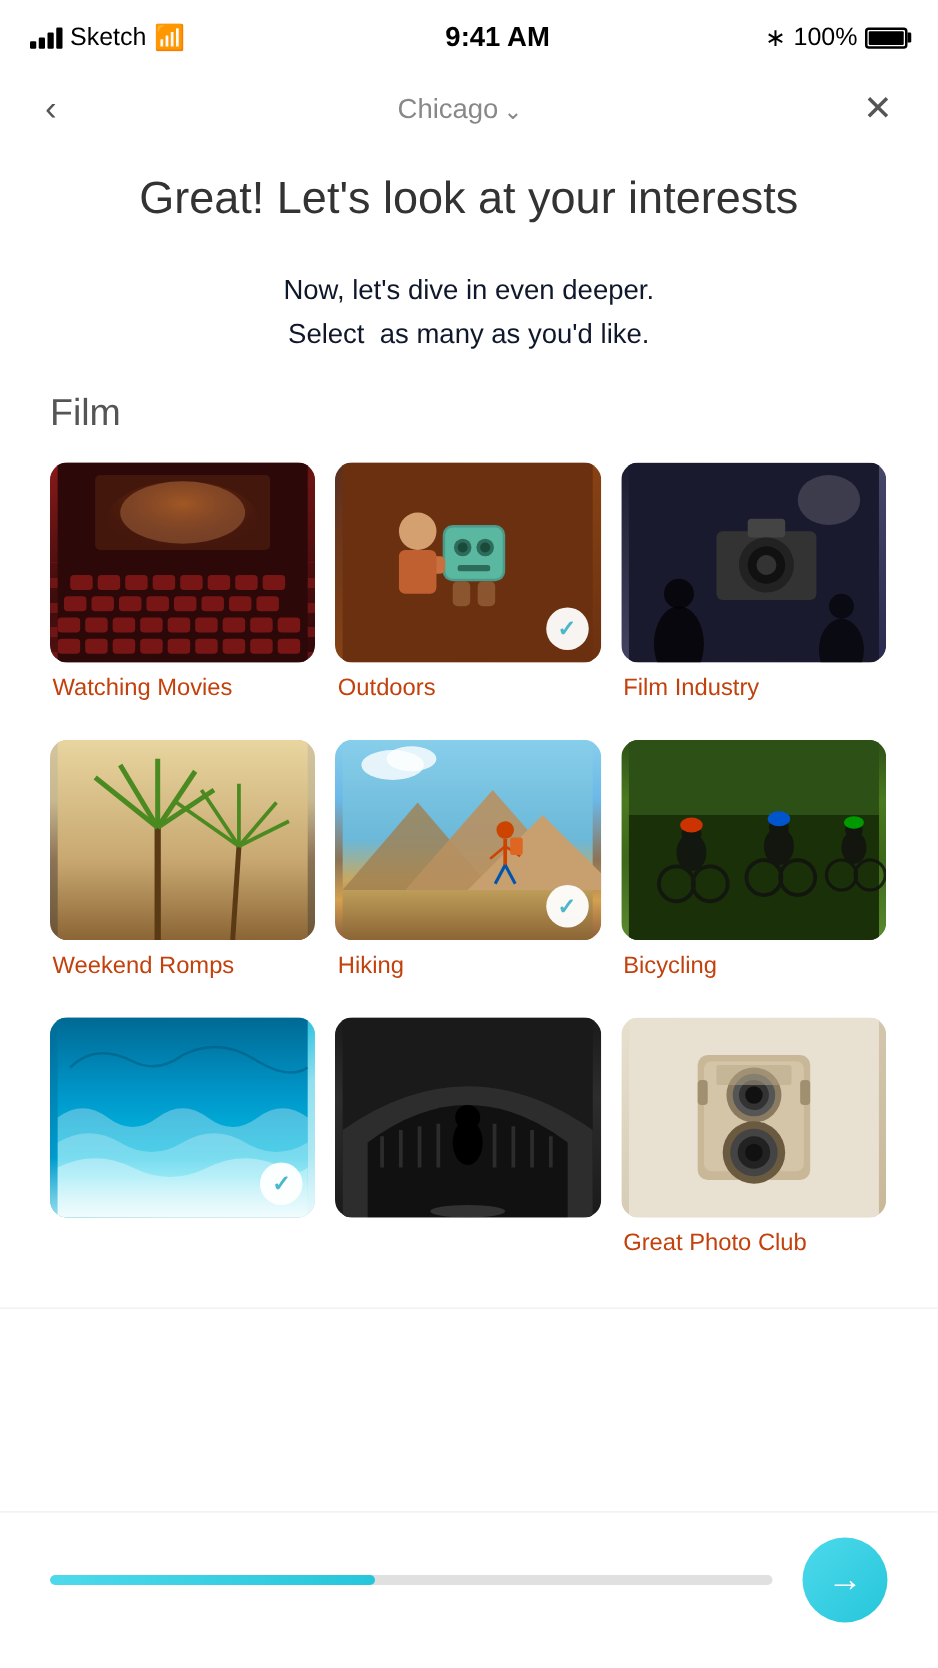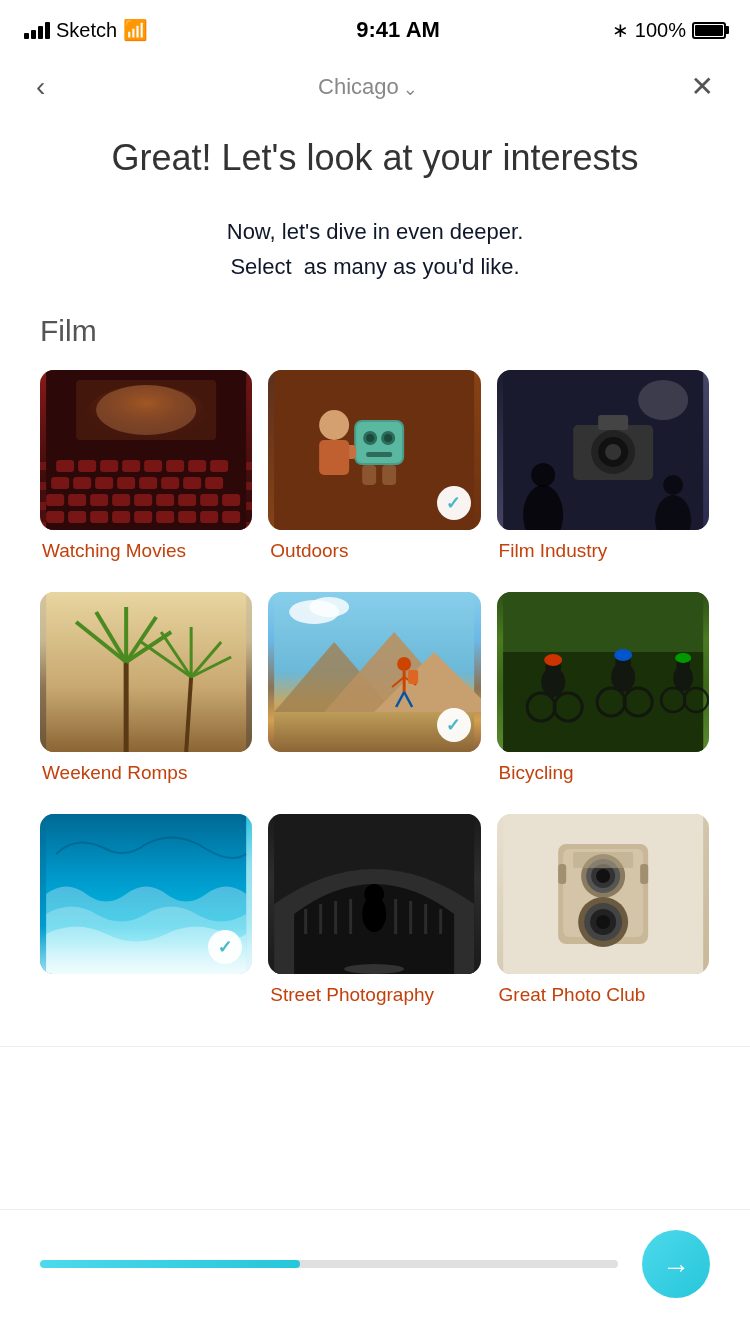--- a/index.html
+++ b/index.html
@@ -502,20 +502,21 @@
             <line x1="130" y1="100" x2="138" y2="115" stroke="#0055aa" stroke-width="2.5"></line>
 
             <ellipse cx="40" cy="20" rx="25" ry="12" fill="#fff" opacity="0.8"></ellipse>
             <ellipse cx="55" cy="15" rx="20" ry="10" fill="#fff" opacity="0.8"></ellipse>
 
             <rect x="134" y="78" width="10" height="14" rx="2" fill="#dd6622"></rect>
           </svg>
         </div>
         <div class="card-check">✓</div>
       </div>
+      <div class="card-label">Hiking</div>
     </div>
 
     <div class="card card-partial">
       <div class="card-image">
         <div class="img-bicycling">
           <svg width="100%" height="100%" viewBox="0 0 200 160" xmlns="http://www.w3.org/2000/svg" style="position:absolute;top:0;left:0;">
             <rect width="200" height="160" fill="#2d5016"></rect>
 
             <rect x="0" y="60" width="200" height="100" fill="#1a3008"></rect>
 
@@ -598,21 +599,20 @@
               <rect x="120" y="85" width="3" height="35"></rect>
               <rect x="135" y="87" width="3" height="33"></rect>
               <rect x="150" y="90" width="3" height="30"></rect>
               <rect x="165" y="95" width="3" height="25"></rect>
             </g>
 
             <ellipse cx="100" cy="155" rx="30" ry="5" fill="#555" opacity="0.5"></ellipse>
           </svg>
         </div>
       </div>
-      <div class="card-label">Street Photography</div>
     </div>
 
     <div class="card card-partial">
       <div class="card-image">
         <div class="img-filmclub">
           <svg width="100%" height="100%" viewBox="0 0 200 160" xmlns="http://www.w3.org/2000/svg" style="position:absolute;top:0;left:0;">
             <rect width="200" height="160" fill="#e8e0d0"></rect>
 
             <rect x="55" y="30" width="90" height="100" rx="8" fill="#c8b898"></rect>
             <rect x="60" y="35" width="80" height="88" rx="6" fill="#d4c4a8"></rect>

